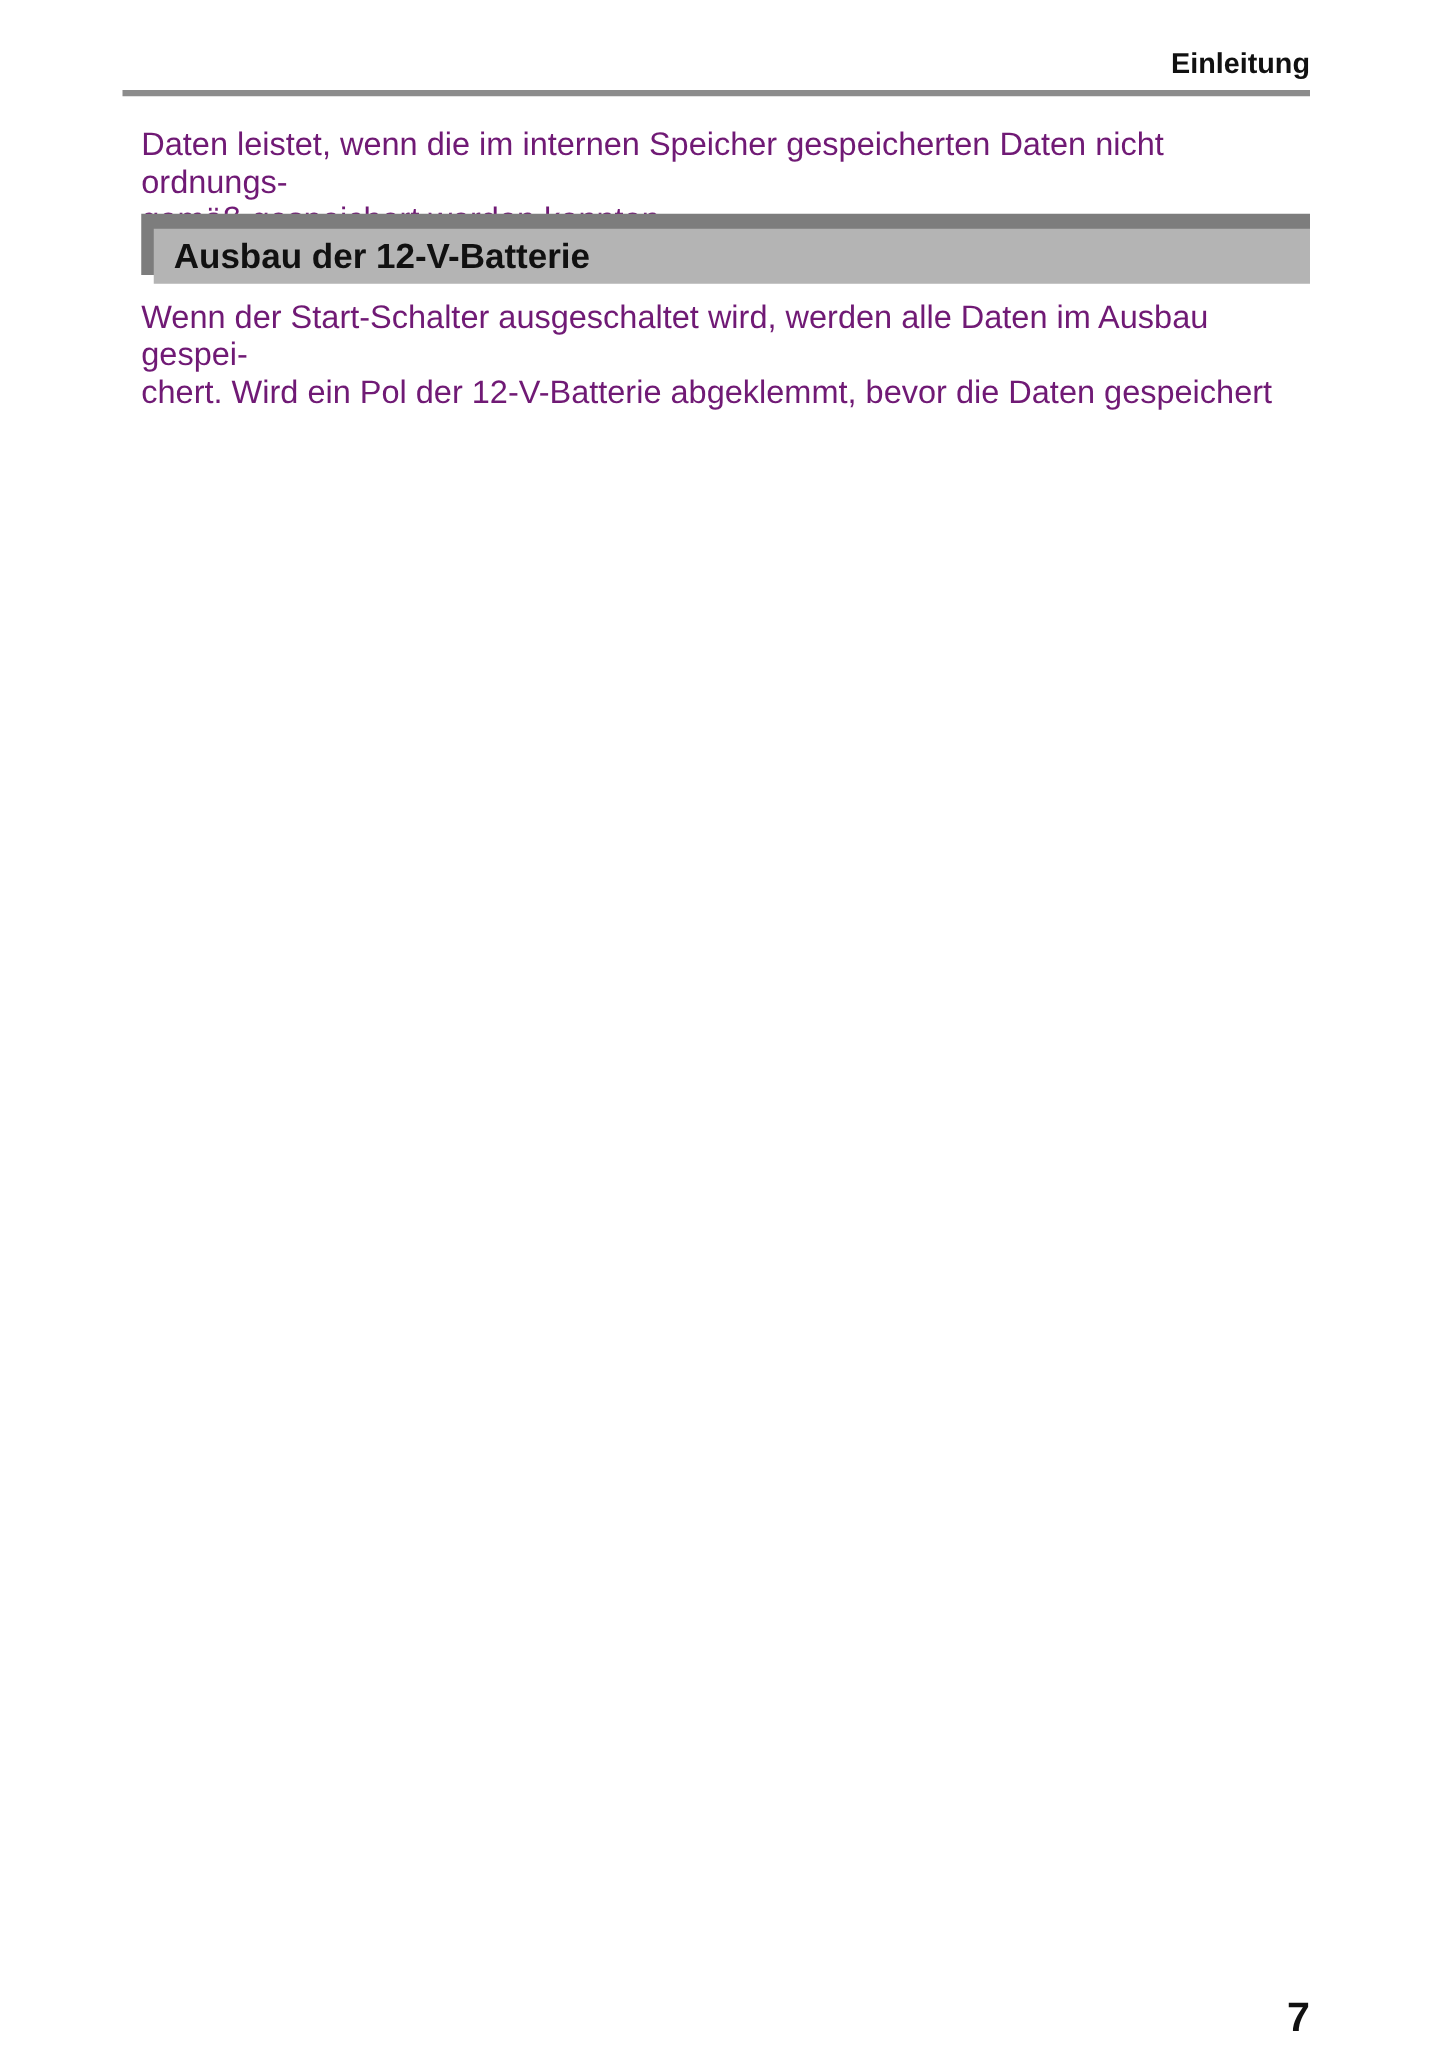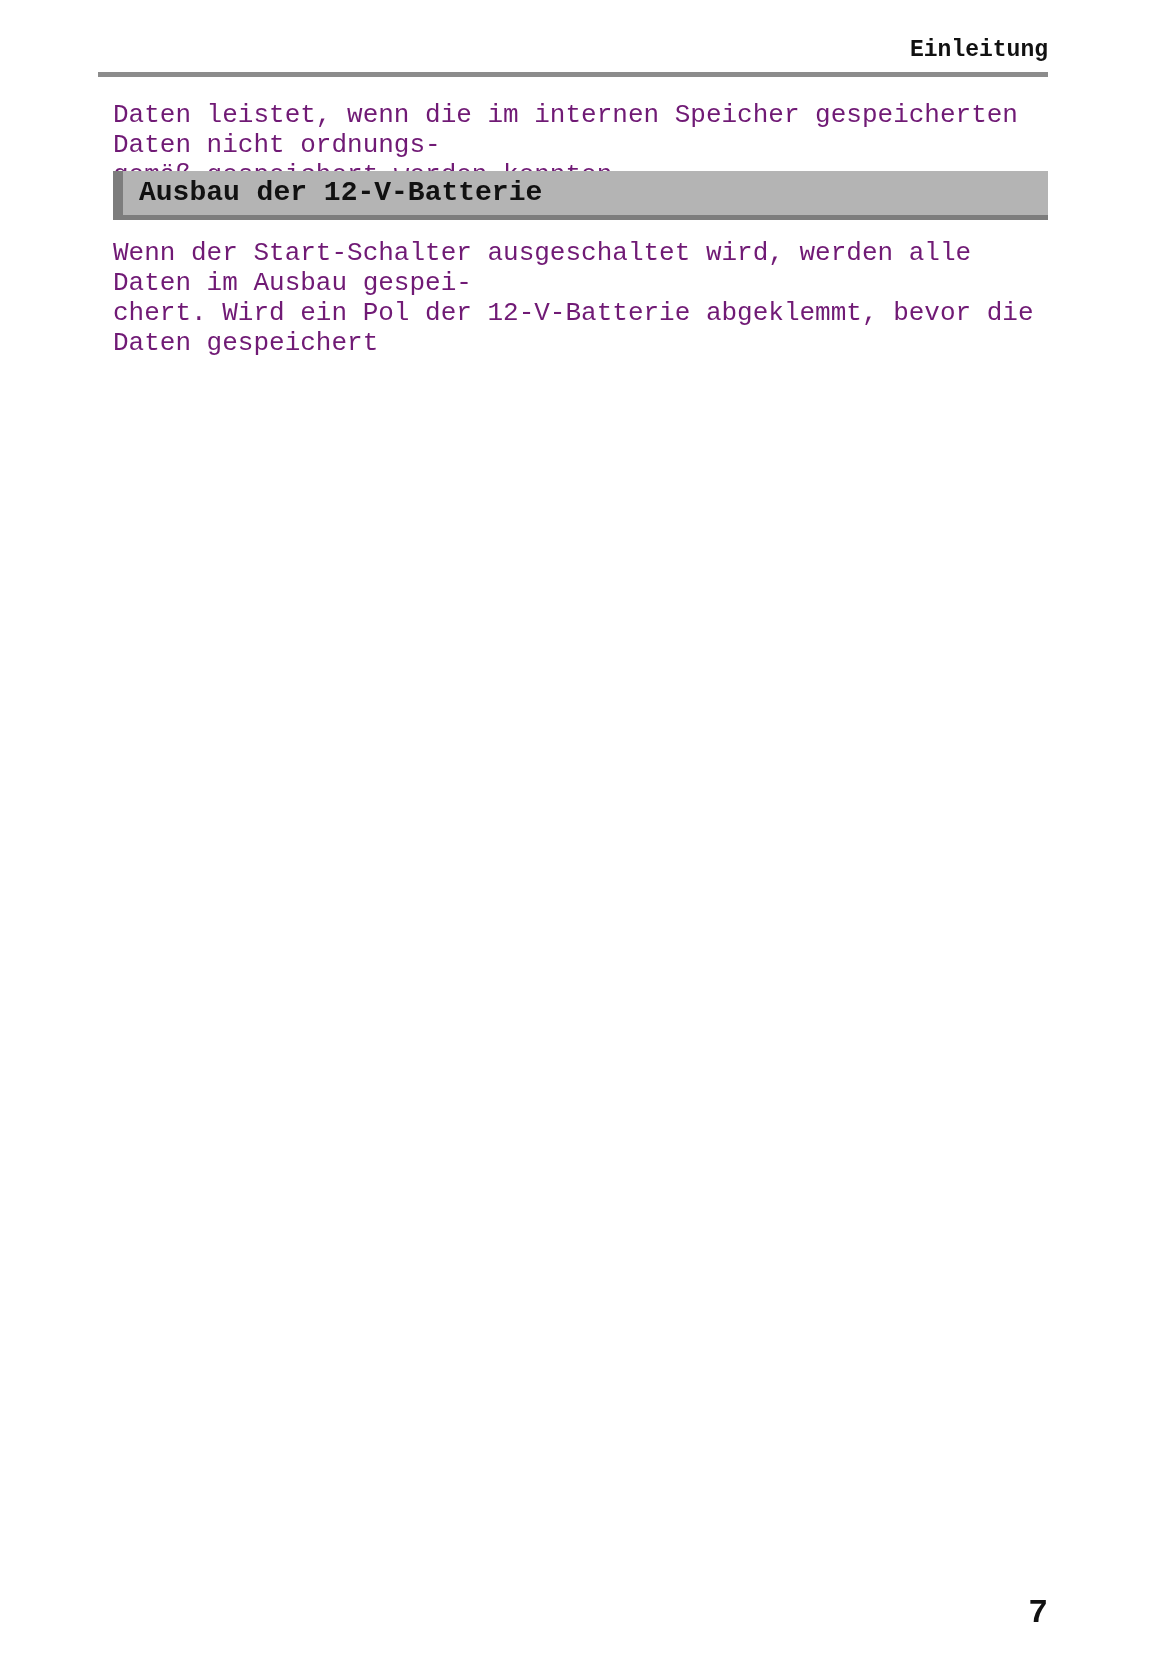--- a/index.html
+++ b/index.html
@@ -6,21 +6,21 @@
     margin: 0;
     padding: 0;
     background: #ffffff;
   }
   .page {
     position: relative;
     width: 1165px;
     height: 1653px;
     background: #ffffff;
     overflow: hidden;
-    font-family: Liberation Mono, monospace;
+    font-family: Liberation Sans, sans-serif;
     color: #0d0d0d;
   }
 
   
   .running-header {
     position: absolute;
     top: 37px;
     left: 113px;
     right: 117px;
     text-align: right;
@@ -55,21 +55,21 @@
   .para-2 { top: 238px; }
 
   
   .section-bar {
     position: absolute;
     top: 171px;
     left: 113px;
     width: 935px;
     height: 49px;
     box-sizing: border-box;
-    padding: 0 0 5px 10px;
+    padding: 12px 0 5px 10px;
     background: #7d7d7d;
   }
   .section-bar-inner {
     width: 100%;
     height: 44px;
     background: #b4b4b4;
     box-sizing: border-box;
     padding-left: 16px;
   }
   .section-bar-inner .section-heading-text {

